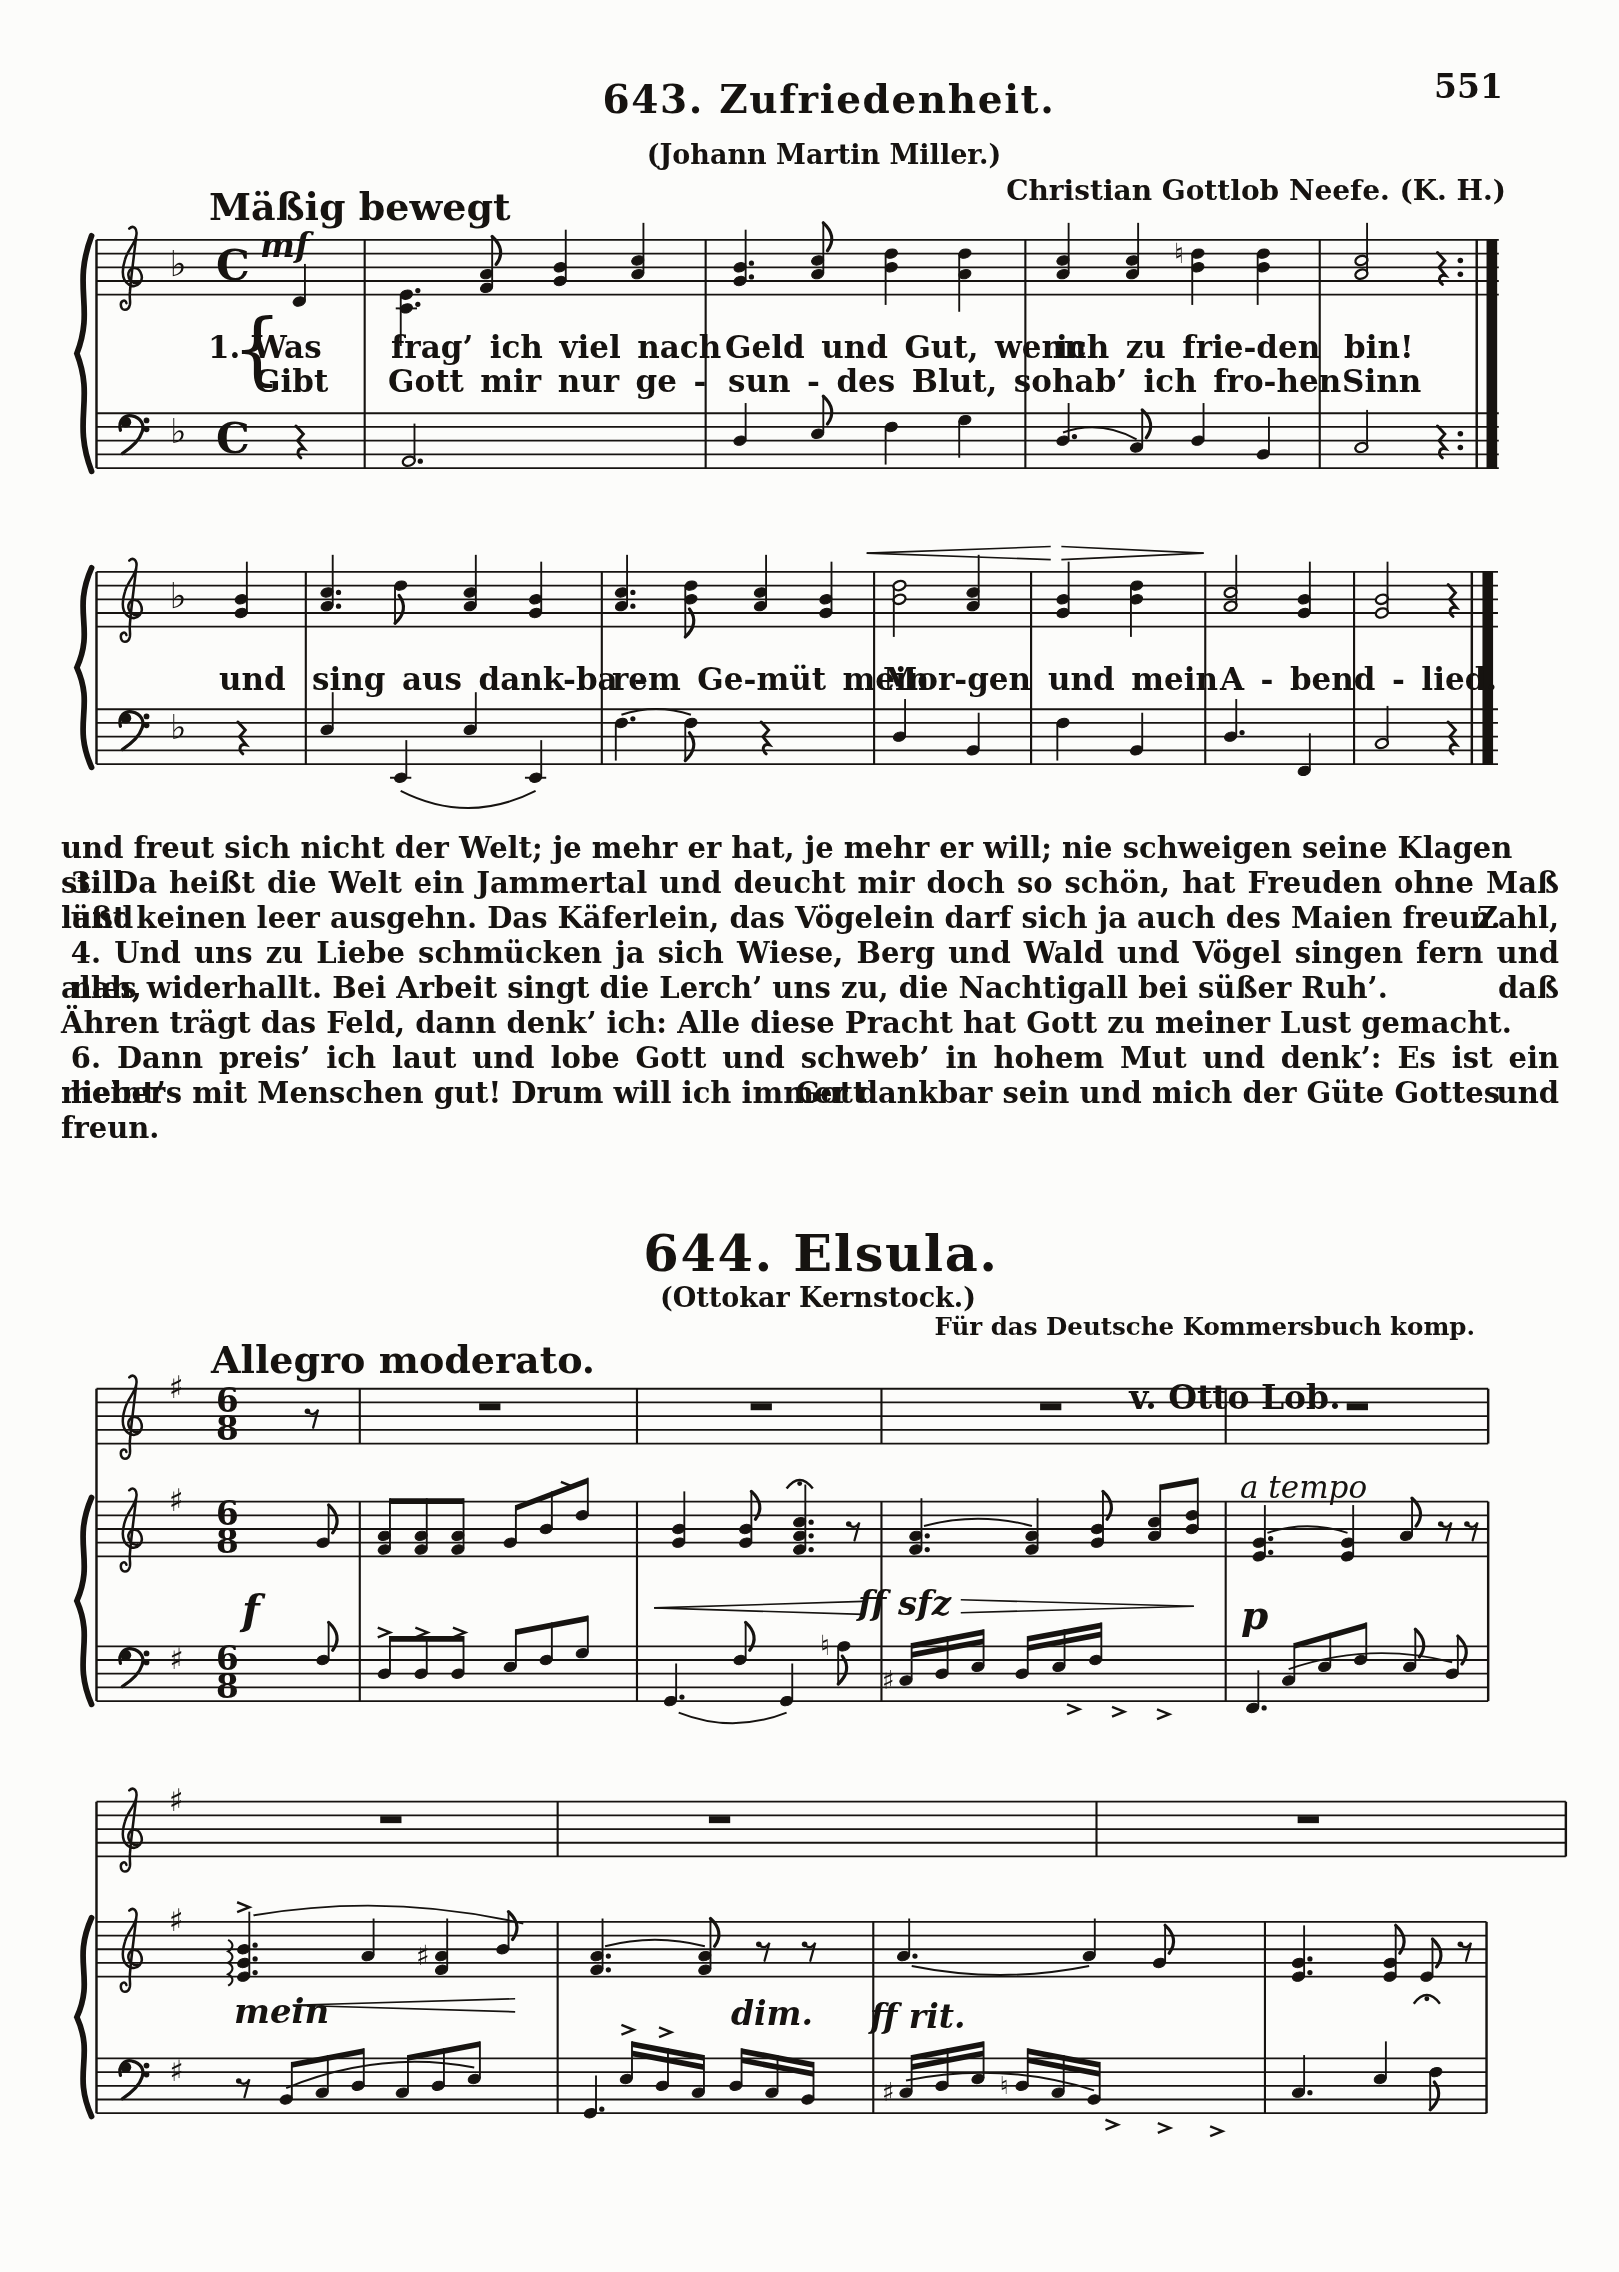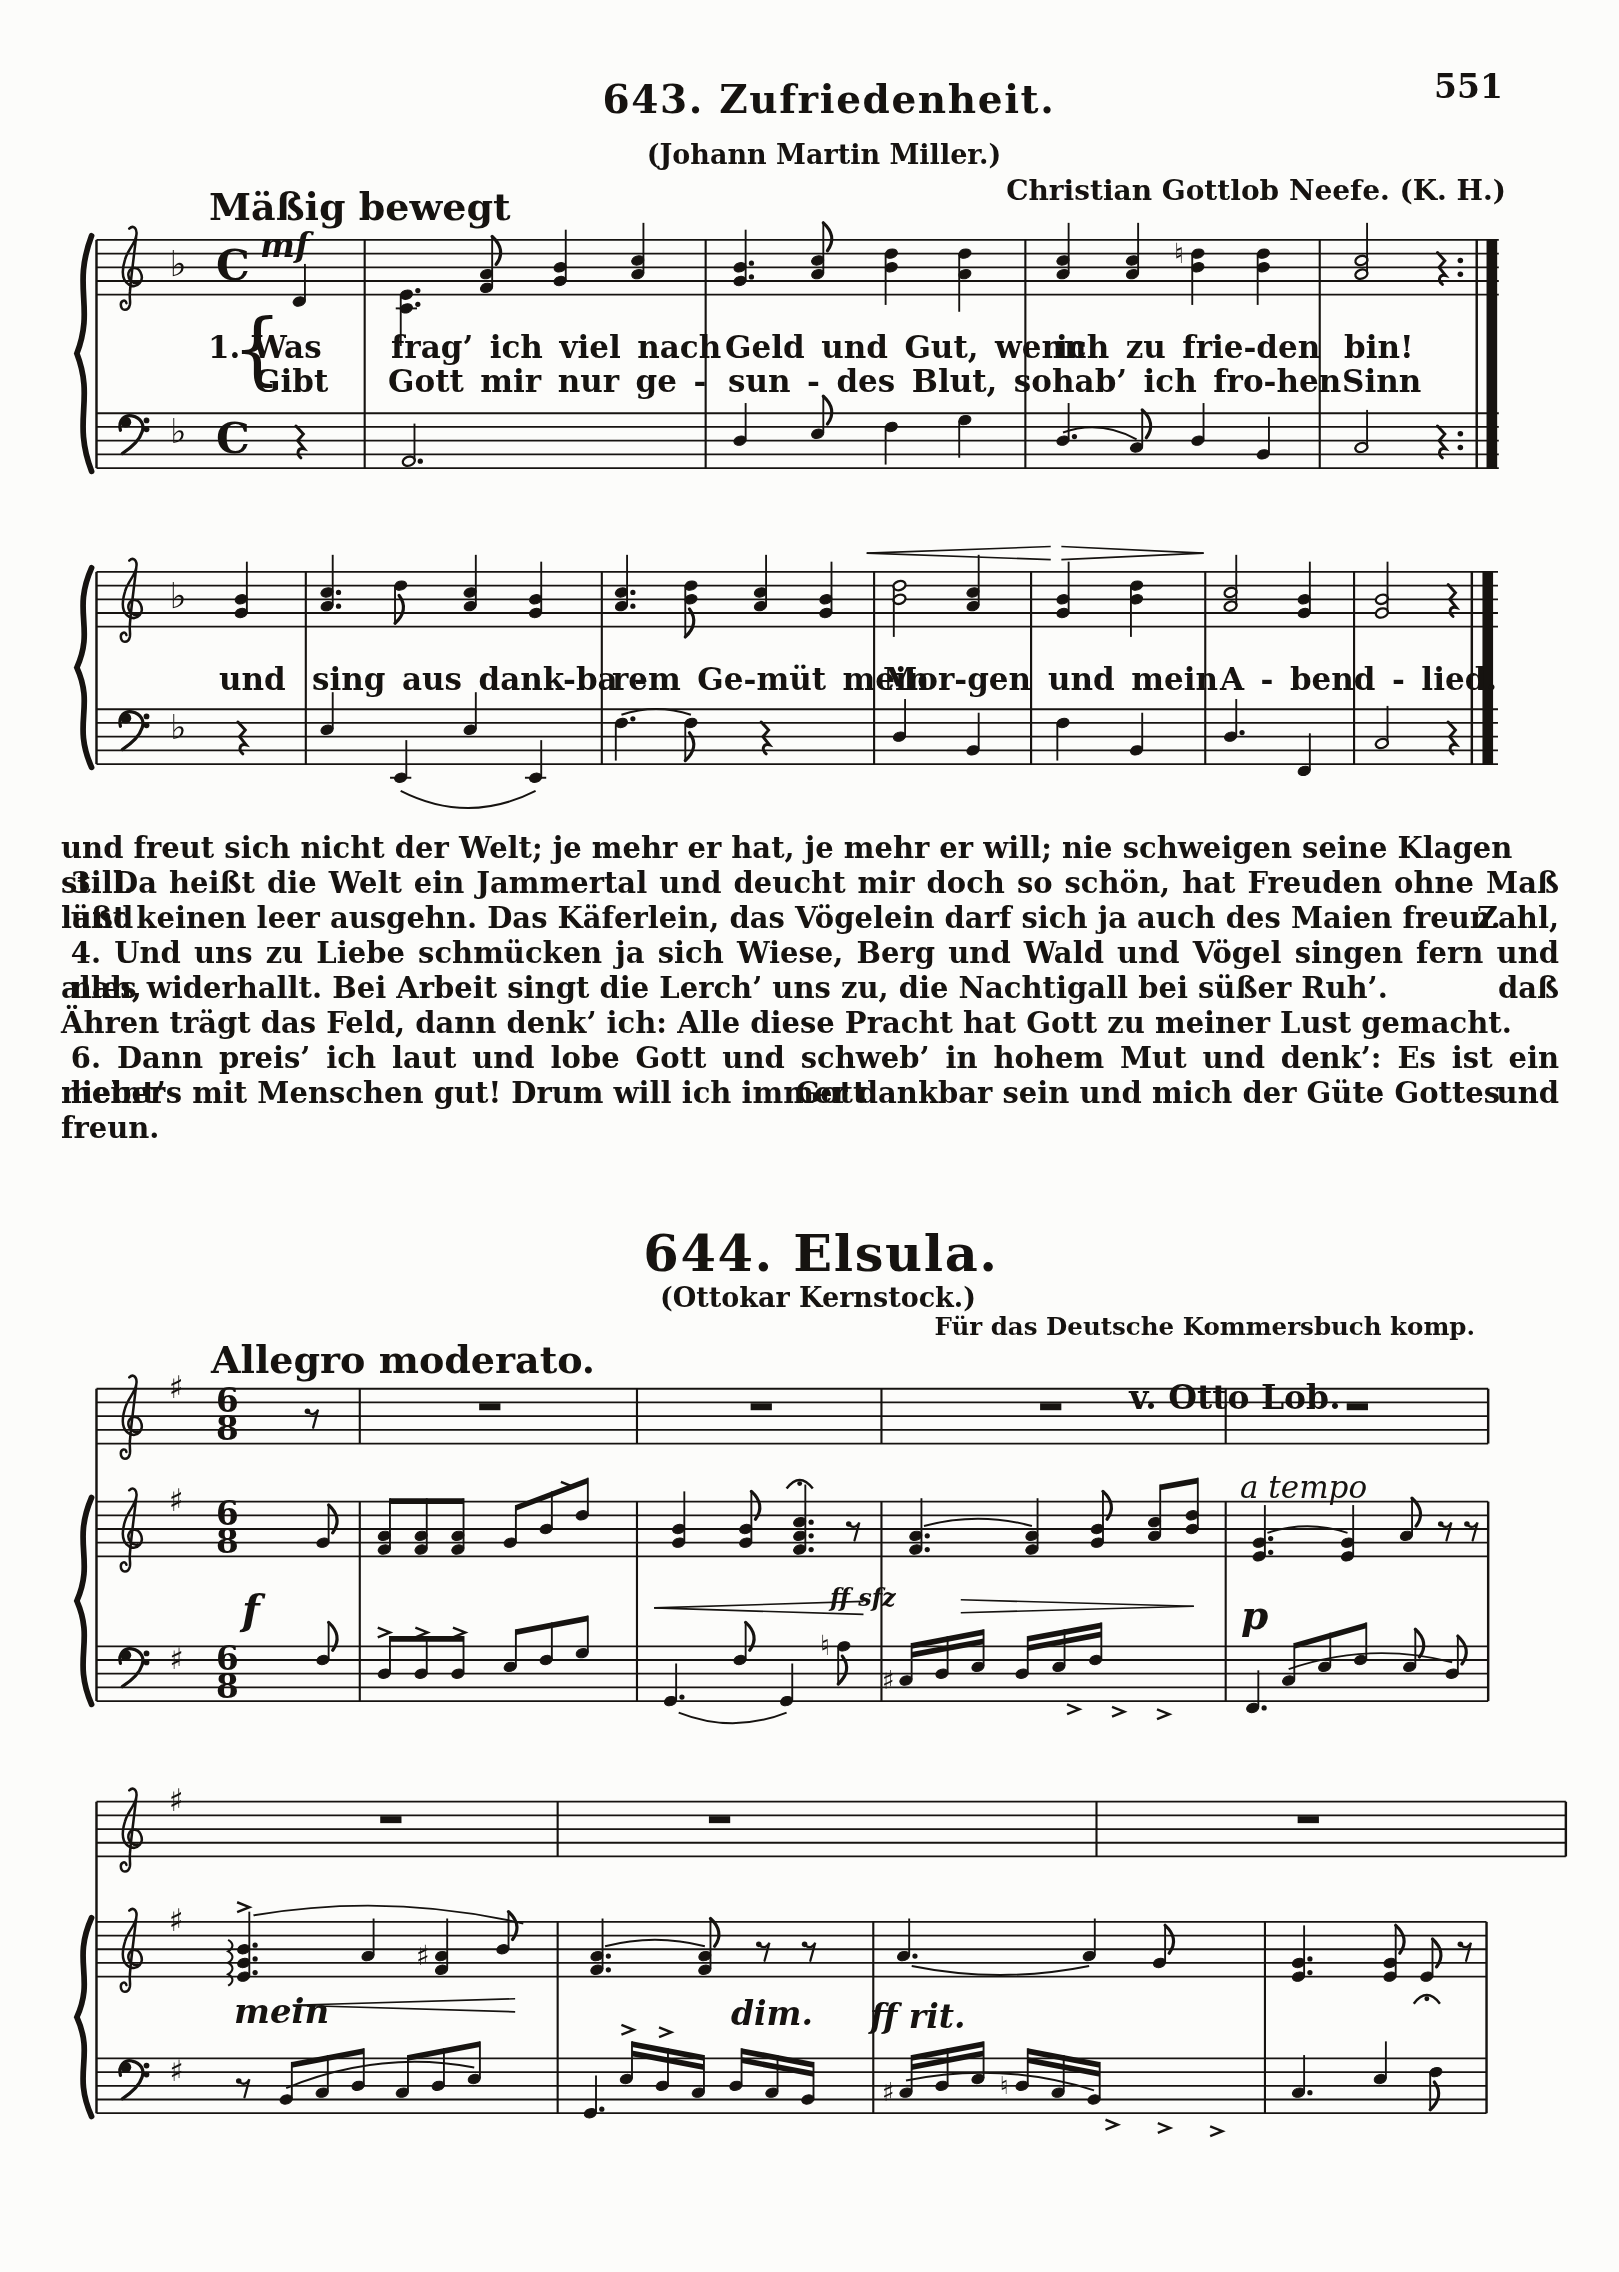--- a/index.html
+++ b/index.html
@@ -688,20 +688,20 @@
       <div class="vline vline2">meint’s mit Menschen gut! Drum will ich immer dankbar sein und mich der Güte Gottes freun.</div>
     </div>
 
   <div class="t ctr" id="title644">644. Elsula.</div>
   <div class="t ctr" id="poet644">(Ottokar Kernstock.)</div>
   <div class="t" id="ded1">Für das Deutsche Kommersbuch komp.</div>
   <div class="t ctr" id="ded2">v. Otto Lob.</div>
   <div class="t" id="tempo644">Allegro moderato.</div>
 
   <div class="dyn" style="left:242px;top:1590px;font-size:41px;">f</div>
-  <div class="dyn" style="left:830px;top:1586px;font-size:24px;text-align:right;">ff sfz</div>
+  <div class="dyn" style="left:858px;top:1586px;font-size:34px;text-align:right;">ff sfz</div>
   <div class="dyn" style="left:1240px;top:1472px;font-size:31px;font-weight:normal;">a tempo</div>
   <div class="dyn" style="left:1241px;top:1596px;font-size:39px;">p</div>
   <div class="dyn" style="left:234px;top:1994px;font-size:34px;">mein</div>
   <div class="dyn" style="left:731px;top:1997px;font-size:33px;">dim.</div>
   <div class="dyn" style="left:870px;top:2000px;font-size:33px;">ff rit.</div>
 </div>
 
 
 </body></html>

